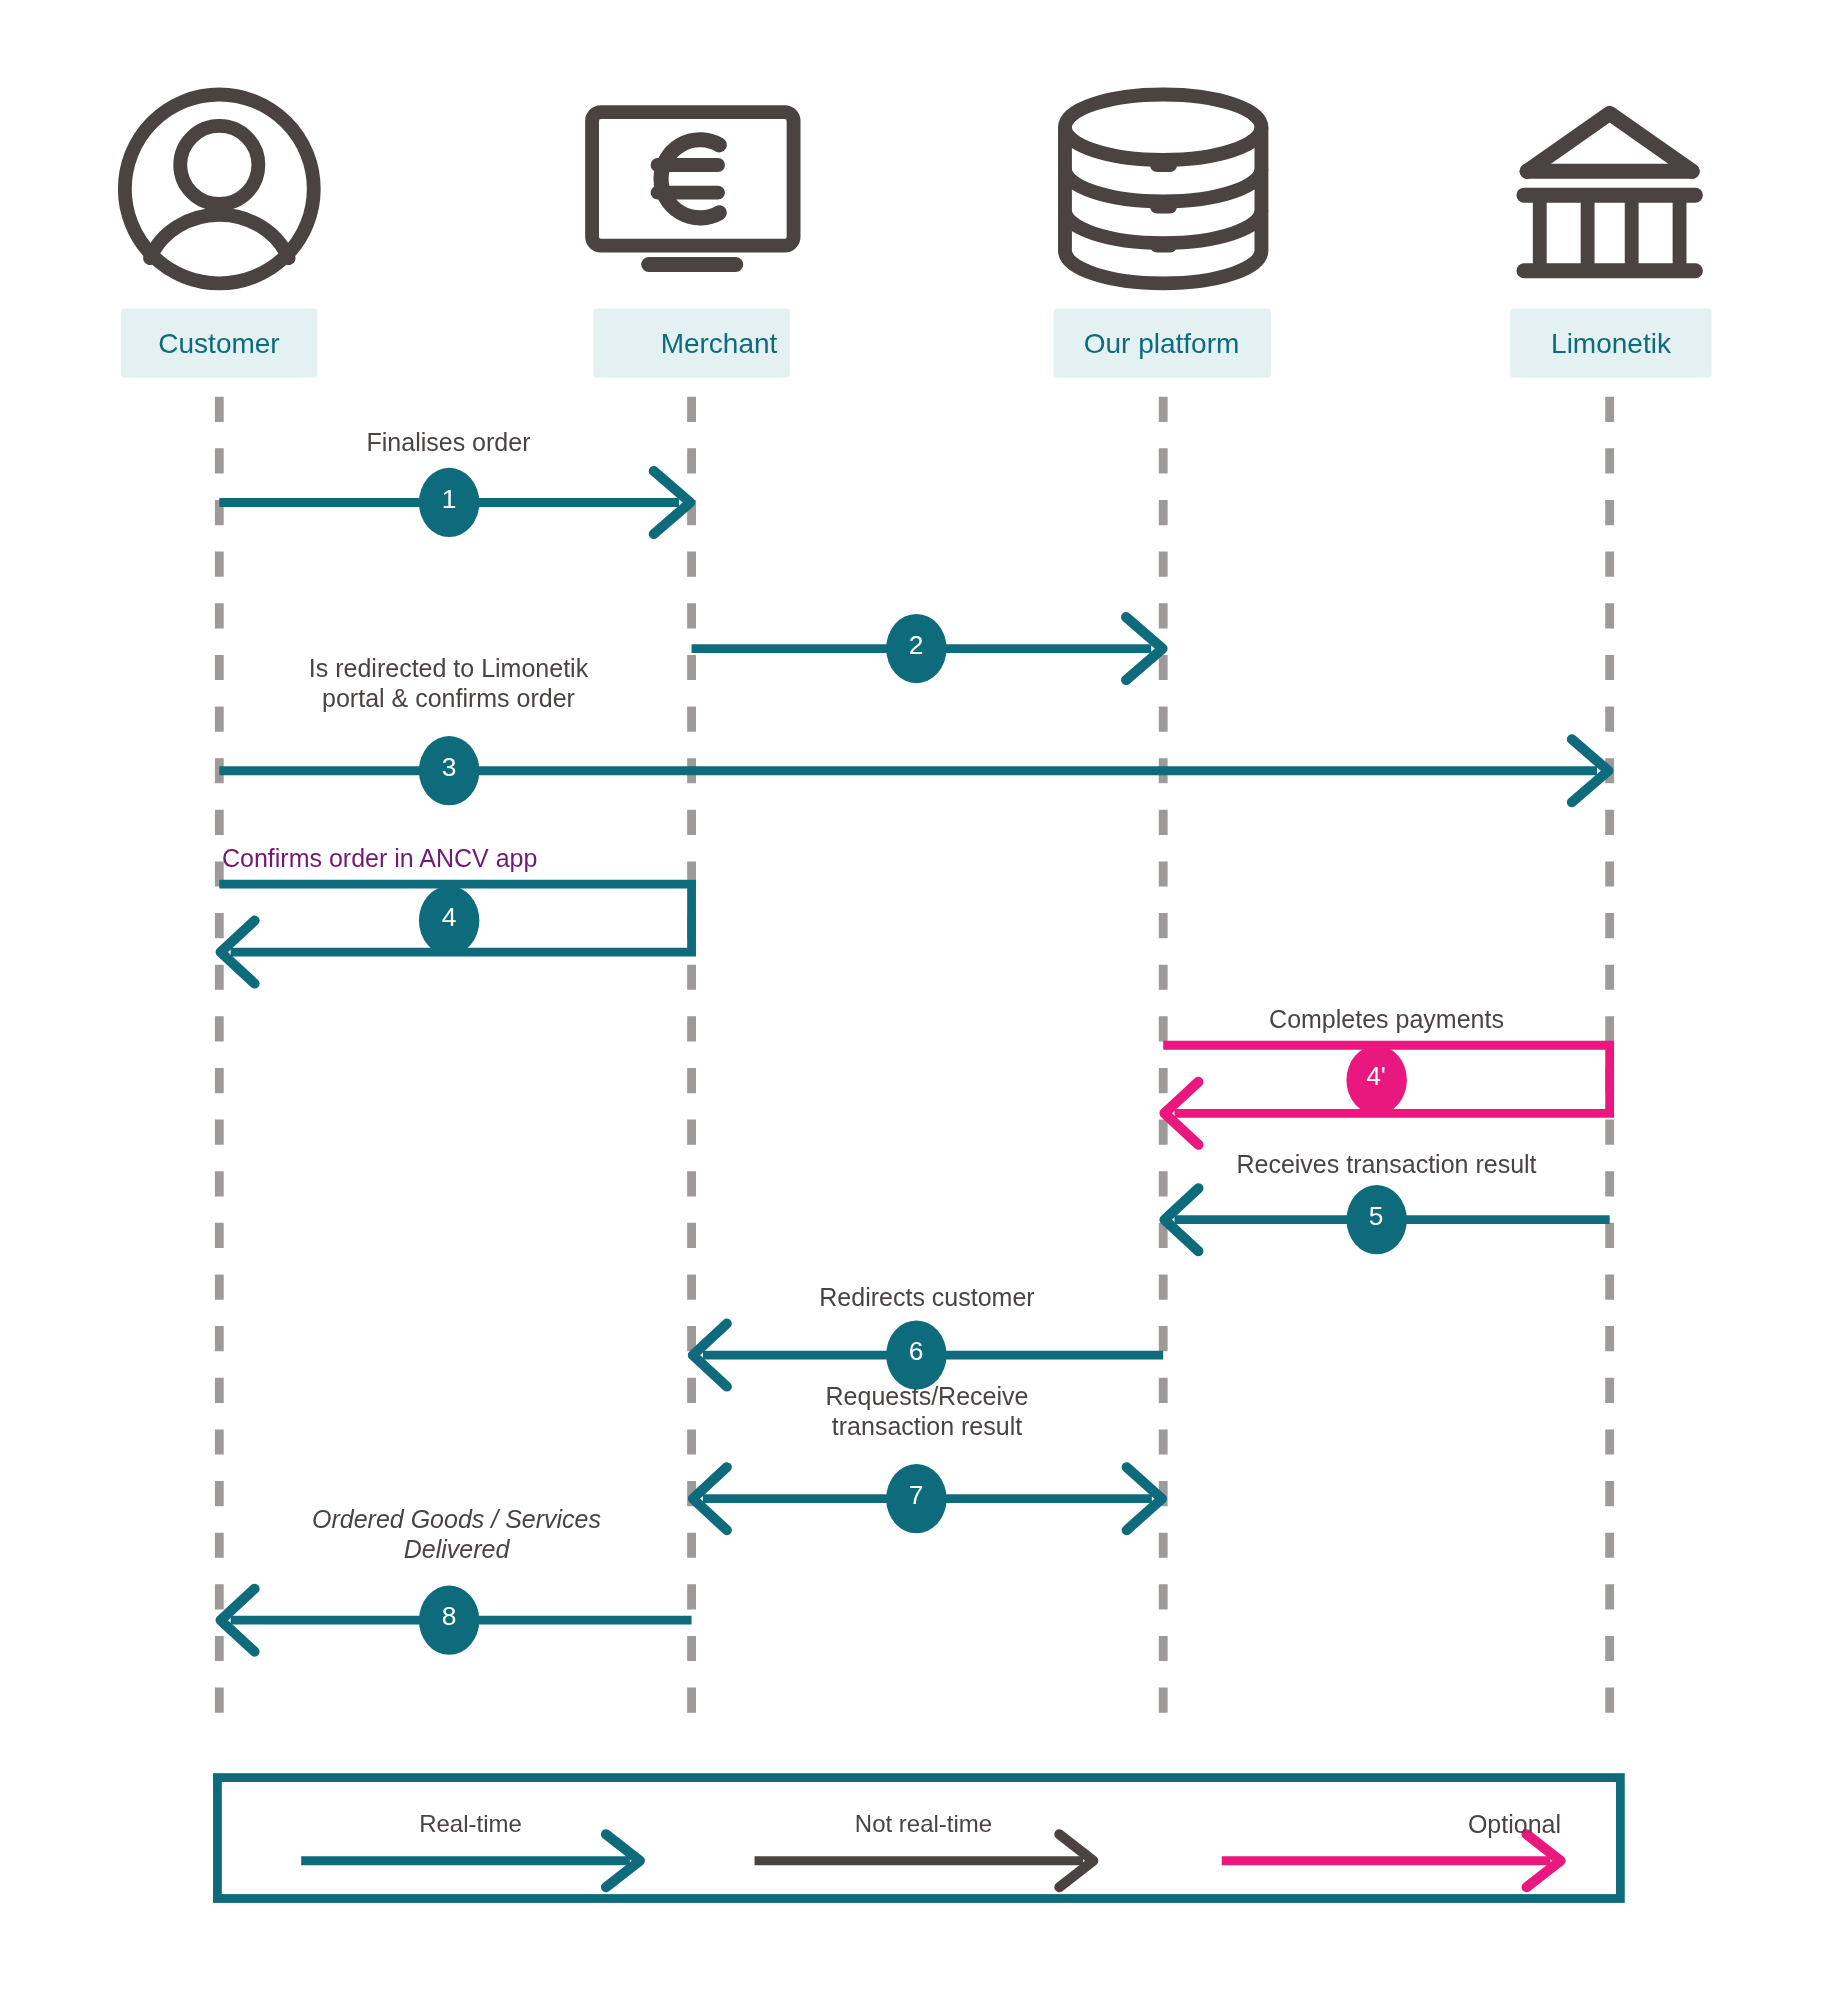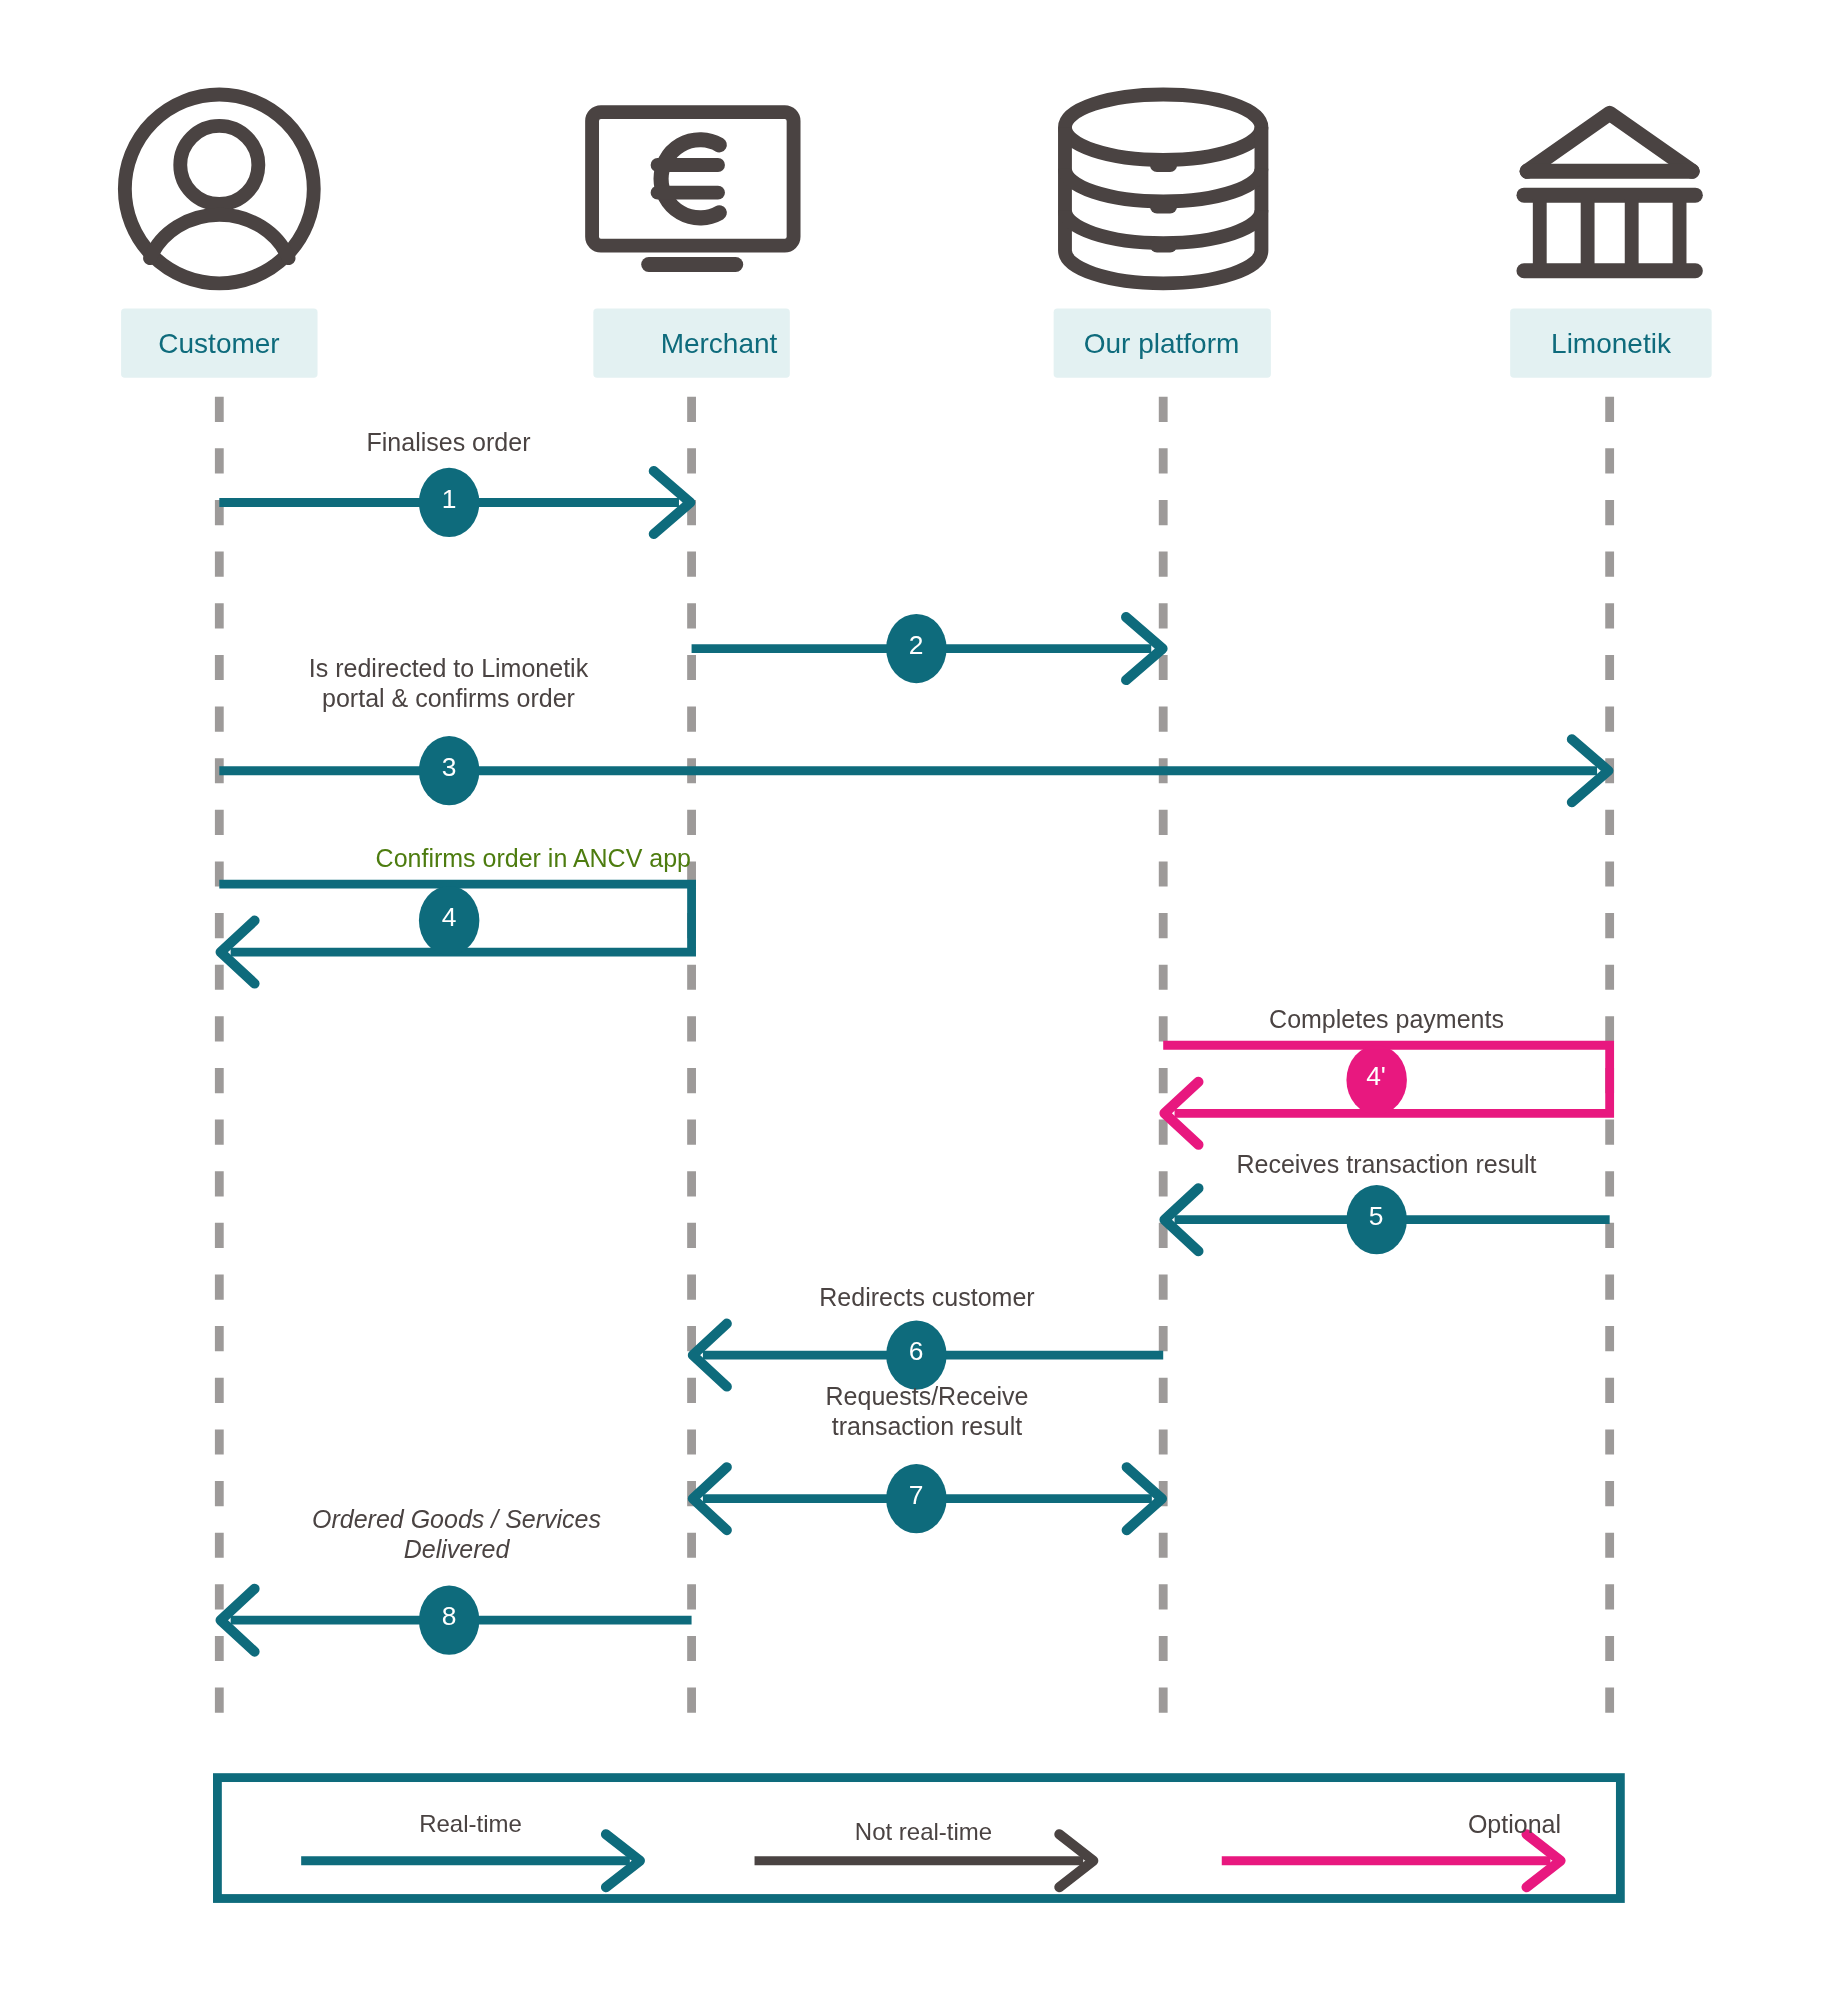--- a/index.html
+++ b/index.html
@@ -185,21 +185,21 @@
   <div style="position:absolute;left:419px;top:484px;width:60px;text-align:center;font-size:26.4px;color:#ffffff;">1</div>
 
   <div style="position:absolute;left:886px;top:630px;width:60px;text-align:center;font-size:26.4px;color:#ffffff;">2</div>
 
   <div style="position:absolute;left:222px;top:654px;width:453px;text-align:center;font-size:25px;color:#4a4342;line-height:1.18;">
     <div>Is redirected to Limonetik</div>
     <div>portal &amp; confirms order</div>
   </div>
   <div style="position:absolute;left:419px;top:752px;width:60px;text-align:center;font-size:26.4px;color:#ffffff;">3</div>
 
-  <div style="position:absolute;left:222px;top:844px;width:469px;text-align:right;font-size:25px;color:#4d7c0f;line-height:1.18;">Confirms order in ANCV app</div>
+  <div style="position:absolute;left:222px;top:844px;width:469px;text-align:left;font-size:25px;color:#701a75;line-height:1.18;">Confirms order in ANCV app</div>
   <div style="position:absolute;left:419px;top:902px;width:60px;text-align:center;font-size:26.4px;color:#ffffff;">4</div>
 
   <div style="position:absolute;left:1163px;top:1005px;width:447px;text-align:center;font-size:25px;color:#4a4342;line-height:1.18;">Completes payments</div>
   <div style="position:absolute;left:1346px;top:1061px;width:60px;text-align:center;font-size:26.4px;color:#ffffff;">4'</div>
 
   <div style="position:absolute;left:1163px;top:1150px;width:447px;text-align:center;font-size:25px;color:#4a4342;line-height:1.18;">Receives transaction result</div>
   <div style="position:absolute;left:1346px;top:1201px;width:60px;text-align:center;font-size:26.4px;color:#ffffff;">5</div>
 
   <div style="position:absolute;left:691px;top:1283px;width:472px;text-align:center;font-size:25px;color:#4a4342;line-height:1.18;">Redirects customer</div>
   <div style="position:absolute;left:886px;top:1336px;width:60px;text-align:center;font-size:26.4px;color:#ffffff;">6</div>
@@ -210,17 +210,17 @@
   </div>
   <div style="position:absolute;left:886px;top:1480px;width:60px;text-align:center;font-size:26.4px;color:#ffffff;">7</div>
 
   <div style="position:absolute;left:222px;top:1505px;width:469px;text-align:center;font-size:25px;color:#4a4342;line-height:1.18;font-style:italic;">
     <div>Ordered Goods / Services</div>
     <div>Delivered</div>
   </div>
   <div style="position:absolute;left:419px;top:1601px;width:60px;text-align:center;font-size:26.4px;color:#ffffff;">8</div>
 
   <div style="position:absolute;left:301px;top:1810px;width:339px;text-align:center;font-size:24px;color:#4a4342;">Real-time</div>
-  <div style="position:absolute;left:754px;top:1810px;width:339px;text-align:center;font-size:24px;color:#4a4342;margin-top:8px;">Not real-time</div>
+  <div style="position:absolute;left:754px;top:1810px;width:339px;text-align:center;font-size:24px;color:#4a4342;">Not real-time</div>
   <div style="position:absolute;left:1222px;top:1810px;width:339px;text-align:right;font-size:25px;color:#4a4342;">Optional</div>
 
 </div>
 
 
 </body></html>

